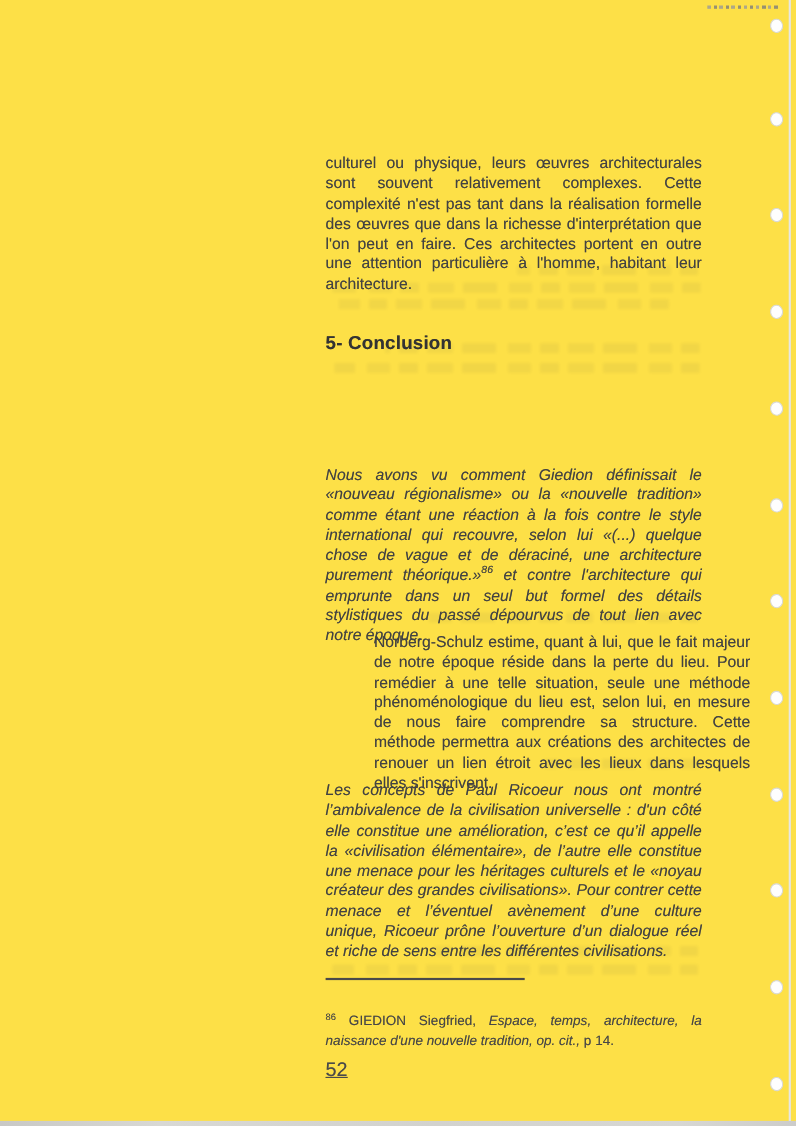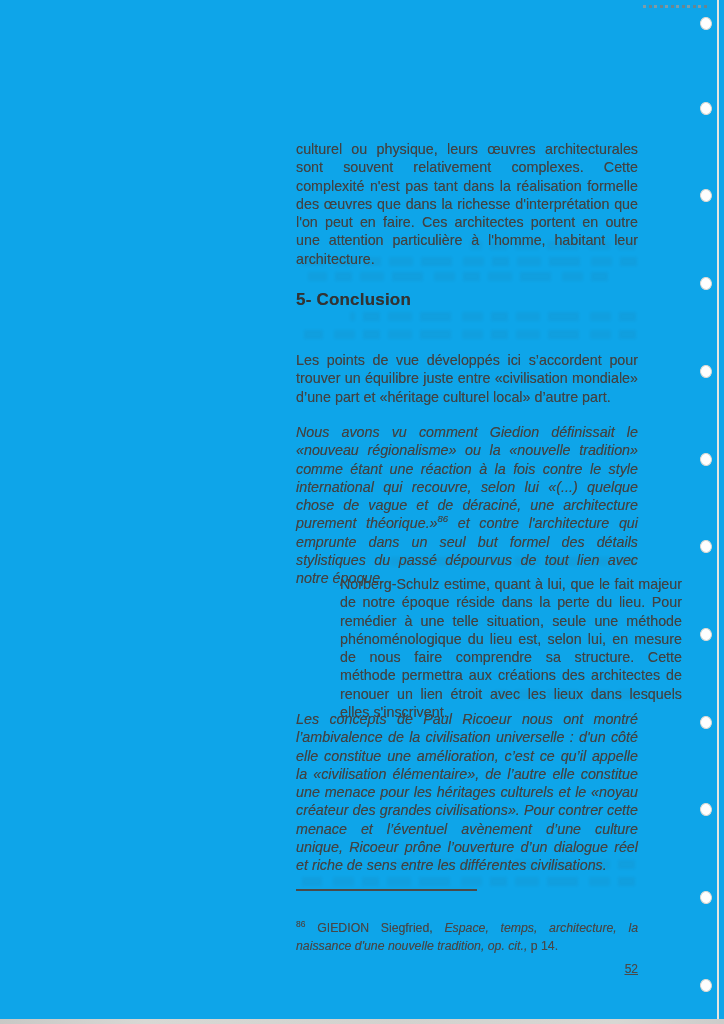--- a/index.html
+++ b/index.html
@@ -1,20 +1,20 @@
 <!DOCTYPE html>
 <html lang="fr"><head>
 <meta charset="utf-8">
 <style>
   html, body { margin: 0; padding: 0; background: #ffffff; }
   .page {
     position: relative;
     width: 724px;
     height: 1024px;
-    background: #0ea5e9;
+    background: #fde047;
     overflow: hidden;
     font-family: "Liberation Sans", "DejaVu Sans", sans-serif;
   }
 
   
   .body-text {
     position: absolute;
     left: 296px;
     width: 342px;
     margin: 0;
@@ -27,21 +27,21 @@
   .body-text .seg { white-space: pre-wrap; }
   .p1 { top: 140px; }
   .p2 { top: 351px; }
   .p3 { top: 423px; font-style: italic; }
   .p4 { top: 575px; margin-left: 44px; }
   .p5 { top: 710px; font-style: italic; }
 
   .heading {
     position: absolute;
     left: 296px;
-    top: 290px;
+    top: 302px;
     margin: 0;
     font-size: 17px;
     font-weight: 700;
     color: #333333;
     letter-spacing: 0.2px;
     text-shadow: 0 0 0.5px rgba(50,50,50,0.6);
   }
 
   sup.fn-ref {
     font-size: 9.5px;
@@ -72,22 +72,22 @@
   }
   .footnote sup { font-size: 8.5px; line-height: 0; vertical-align: super; }
   .footnote .it { font-style: italic; }
   .footnote .seg { white-space: pre-wrap; }
 
   .page-number {
     position: absolute;
     left: 296px;
     top: 962px;
     width: 342px;
-    text-align: right;
-    font-size: 12px;
+    text-align: left;
+    font-size: 18px;
     color: #4a4a4a;
     text-shadow: 0 0 0.4px rgba(70,70,70,0.5);
     text-decoration: underline;
   }
 
   
   .binder-hole {
     position: absolute;
     left: 700px;
     width: 10px;
@@ -166,21 +166,20 @@
       <div class="ghost-line" style="left: 390px; top: 557px; width: 245px;"></div>
       <div class="ghost-line" style="left: 495px; top: 690px; width: 140px;"></div>
       <div class="ghost-line" style="left: 395px; top: 860px; width: 240px;"></div>
       <div class="ghost-line" style="left: 302px; top: 877px; width: 333px;"></div>
     </div>
 
   <p class="body-text p1">culturel ou physique, leurs œuvres architecturales sont souvent relativement complexes. Cette complexité n'est pas tant dans la réalisation formelle des œuvres que dans la richesse d'interprétation que l'on peut en faire. Ces architectes portent en outre une attention particulière à l'homme, habitant leur architecture.</p>
 
   <h2 class="heading">5- Conclusion</h2>
 
-  <p class="body-text p2">Les points de vue développés ici s’accordent pour trouver un équilibre juste entre «civilisation mondiale» d’une part et «héritage culturel local» d’autre part.</p>
 
   <p class="body-text p3"><span class="seg">Nous avons vu comment Giedion définissait le «nouveau régionalisme» ou la «nouvelle tradition» comme étant une réaction à la fois contre le style international qui recouvre, selon lui «(...) quelque chose de vague et de déraciné, une architecture purement théorique.»</span><sup class="fn-ref">86</sup><span class="seg"> et contre l'architecture qui emprunte dans un seul but formel des détails stylistiques du passé dépourvus de tout lien avec notre époque.</span></p>
 
   <p class="body-text p4">Norberg-Schulz estime, quant à lui, que le fait majeur de notre époque réside dans la perte du lieu. Pour remédier à une telle situation, seule une méthode phénoménologique du lieu est, selon lui, en mesure de nous faire comprendre sa structure. Cette méthode permettra aux créations des architectes de renouer un lien étroit avec les lieux dans lesquels elles s'inscrivent.</p>
 
   <p class="body-text p5">Les concepts de Paul Ricoeur nous ont montré l’ambivalence de la civilisation universelle : d'un côté elle constitue une amélioration, c’est ce qu’il appelle la «civilisation élémentaire», de l’autre elle constitue une menace pour les héritages culturels et le «noyau créateur des grandes civilisations». Pour contrer cette menace et l’éventuel avènement d’une culture unique, Ricoeur prône l’ouverture d’un dialogue réel et riche de sens entre les différentes civilisations.</p>
 
   <div class="footnote-rule"></div>
   <p class="footnote"><sup>86</sup><span class="seg"> GIEDION Siegfried, </span><span class="it seg">Espace, temps, architecture, la naissance d'une nouvelle tradition, op. cit.,</span><span class="seg"> p 14.</span></p>
 

